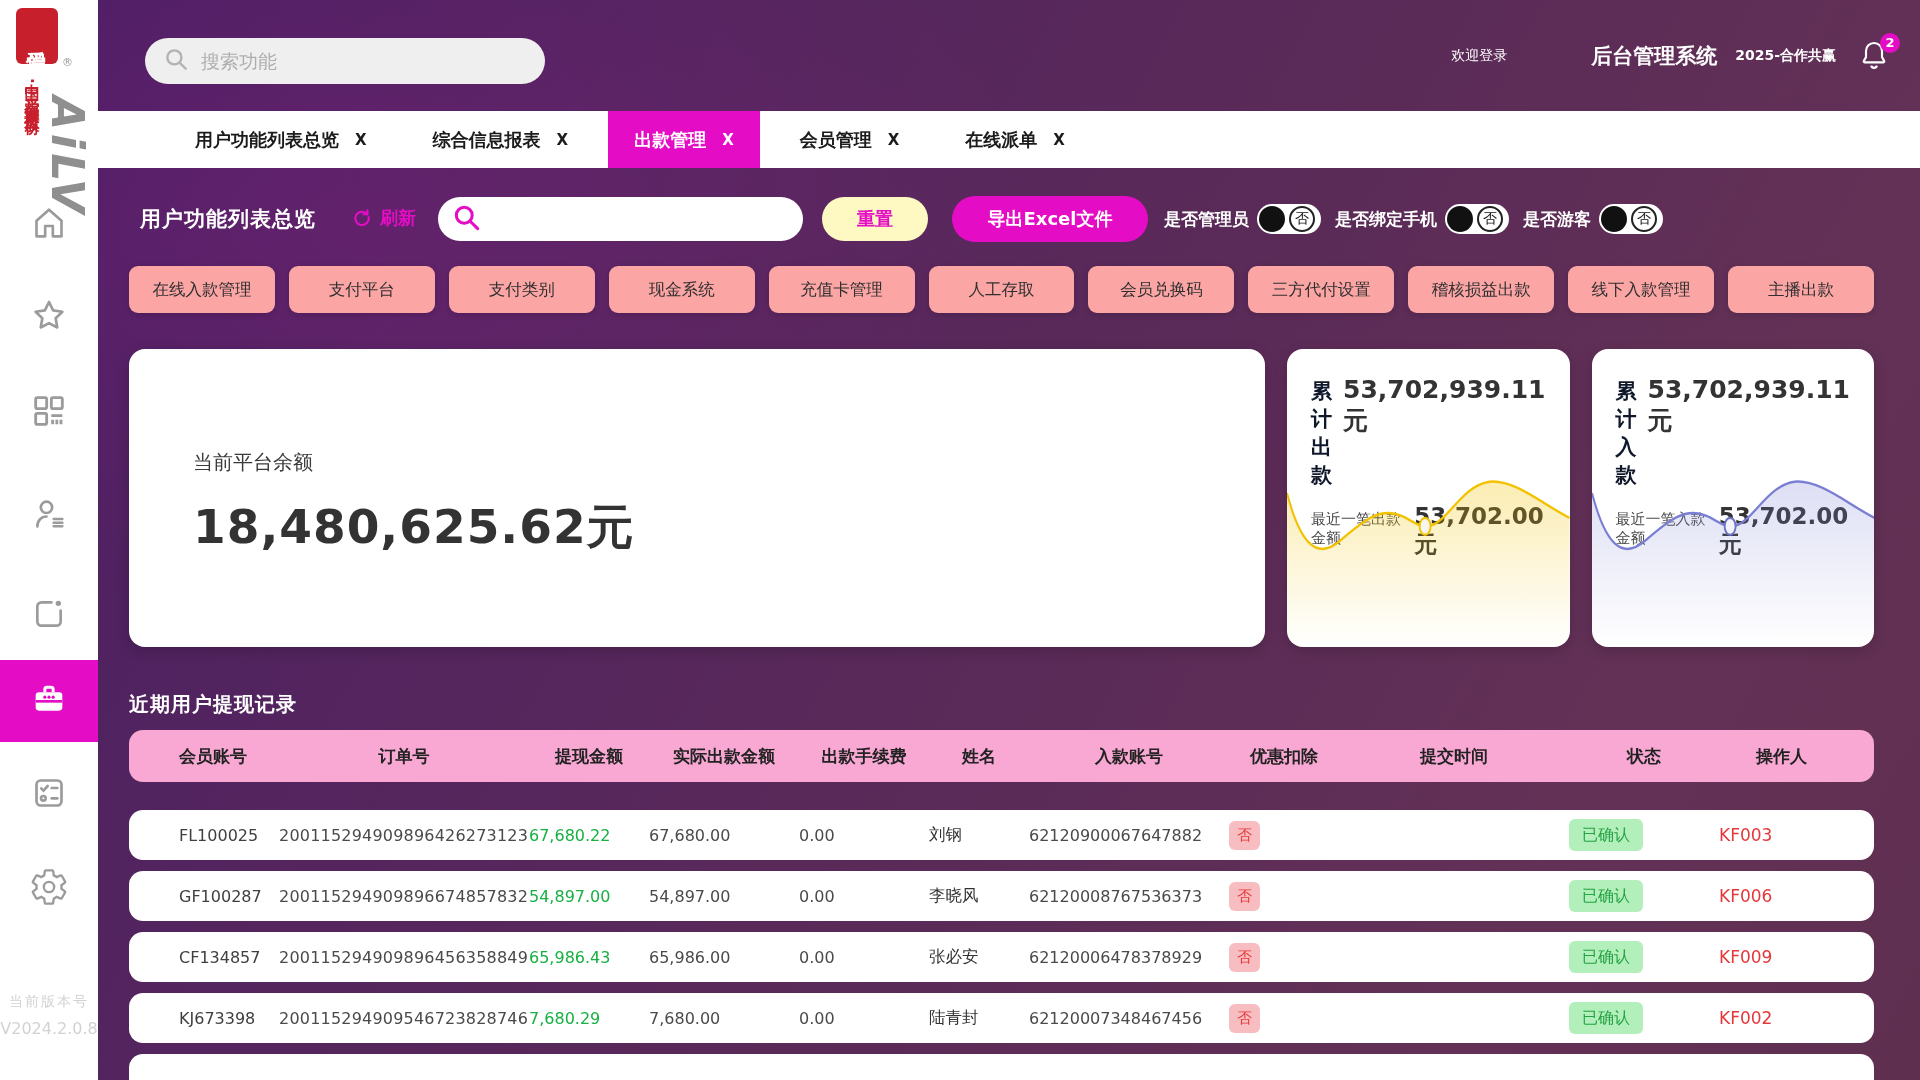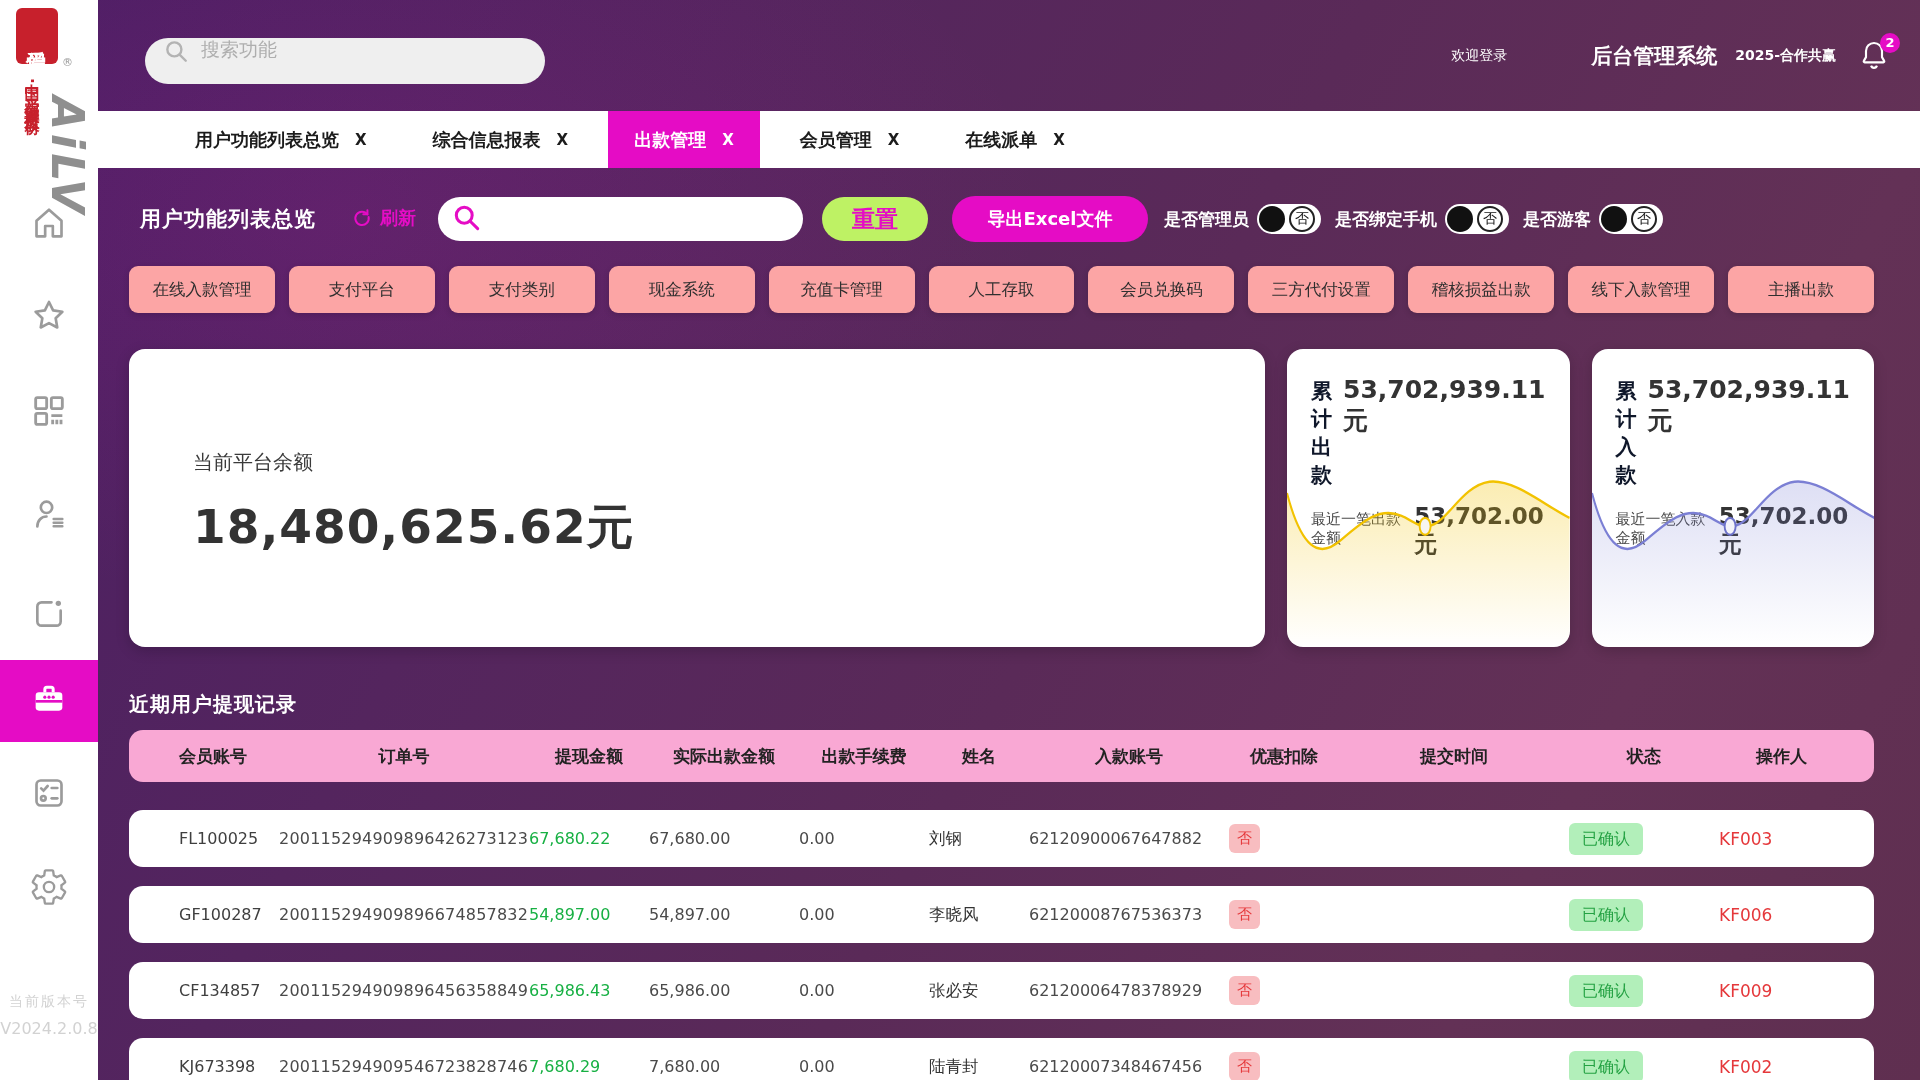--- a/index.html
+++ b/index.html
@@ -28,21 +28,21 @@
   .version { position:absolute; bottom:42px; left:0; width:98px; text-align:center; color:#d2d2d2; }
   .version div:first-child { font-size:14px; letter-spacing:2px; }
   .version div:last-child  { font-size:16px; margin-top:8px; }
 
   
   .main { flex:1; padding:0 46px 0 31px; position:relative; }
 
   
   .topbar { height:111px; position:relative; }
   .tb-search { position:absolute; left:16px; top:38px; width:400px; height:46px; background:#efefef;
-               border-radius:23px; display:flex; align-items:flex-start; padding:0 18px; }
+               border-radius:23px; display:flex; align-items:center; padding:0 18px; }
   .tb-search svg { width:26px; height:26px; flex-shrink:0; }
   .tb-search input { border:none; outline:none; background:transparent; font-size:19px; color:#333;
                      margin-left:12px; width:100%; font-family:inherit; }
   .tb-search input::placeholder { color:#aeaeae; }
   .tb-right { position:absolute; right:-18px; top:0; height:111px; display:flex; align-items:center; color:#fff; }
   .welcome { font-size:14px; margin-right:84px;margin-left:47px; }
   .sys-title { font-size:21px; font-weight:bold; margin-right:18px; }
   .slogan { font-size:14px; font-weight:bold; margin-right:22px; }
   .bell { position:relative; width:34px; height:34px; cursor:pointer; }
   .bell svg { width:32px; height:32px; }
@@ -61,22 +61,22 @@
   .toolbar { margin-top:26px; height:50px; display:flex; align-items:center; padding-left:11px; }
   .tl-title { color:#fff; font-size:21px; font-weight:bold; letter-spacing:1px; }
   .refresh { display:flex; align-items:flex-start; margin-left:26px; cursor:pointer; color:var(--magenta); }
   .refresh svg { width:22px; height:22px; }
   .refresh span { font-size:18px; font-weight:bold; margin-left:8px; }
   .tl-search { margin-left:22px; width:365px; height:44px; background:#fff; border-radius:22px;
                display:flex; align-items:center; padding:0 14px; }
   .tl-search svg { width:28px; height:28px; }
   .tl-search input { border:none; outline:none; background:transparent; margin-left:10px; width:100%;
                      font-size:18px; font-family:inherit; }
-  .btn-reset { margin-left:19px; width:106px; height:44px; border:none; border-radius:22px; background:#bef264;
-               color:var(--magenta); font-size:23px; font-weight:bold; cursor:pointer; font-family:inherit; }
+  .btn-reset { margin-left:19px; width:106px; height:44px; border:none; border-radius:22px; background:#fef9c3;
+               color:var(--magenta); font-size:18px; font-weight:bold; cursor:pointer; font-family:inherit; }
   .btn-export { margin-left:24px; width:196px; height:46px; border:none; border-radius:23px;
                 background:var(--magenta); color:#fff; font-size:18px; font-weight:bold; cursor:pointer; font-family:inherit; }
   .toggles { margin-left:16px; display:flex; align-items:center; }
   .tg-label { color:#fff; font-size:17px; font-weight:bold; margin-right:8px; white-space:nowrap; }
   .tg { width:64px; height:30px; background:#fff; border-radius:15px; display:flex; align-items:center;
         padding:2px; cursor:pointer; margin-right:14px; }
   .tg-knob { width:26px; height:26px; border-radius:50%; background:#111; flex-shrink:0; }
   .tg-val { width:26px; height:26px; border-radius:50%; border:2px solid #222; color:#111; font-size:14px;
             display:flex; align-items:center; justify-content:center; margin-left:4px; }
 
@@ -100,21 +100,21 @@
   .stat-subvalue { font-size:23px; font-weight:bold; color:#333; margin-left:auto; }
   .stat svg.wave { position:absolute; left:0; right:0; bottom:0; width:100%; height:190px; display:block; }
 
   
   .table-title { margin-top:44px; height:30px; color:#fff; font-size:20px; font-weight:bold; letter-spacing:1px; }
   .grid { display:grid; grid-template-columns:120px 250px 120px 150px 130px 100px 200px 110px 230px 150px 1fr;
           align-items:center; padding:0 30px; }
   .thead { margin-top:9px; height:52px; background:#f9a8d4; border-radius:14px; font-size:17px; font-weight:bold; color:#222; }
   .thead div { text-align:center; }
   .thead div:first-child { text-align:left; padding-left:20px; }
-  .row { height:57px; background:#fff; border-radius:14px; margin-bottom:19px; font-size:16px; color:#4a4a4a; }
+  .row { height:50px; background:#fff; border-radius:14px; margin-bottom:11px; font-size:16px; color:#4a4a4a; }
   .row:first-of-type { margin-top:28px; }
   .row div { text-align:left; }
   .c-account { text-align:left !important; padding-left:20px; color:#3f3f3f; }
   .c-order { letter-spacing:0.2px; color:#4a4a4a; }
   .c-withdraw { color:var(--green); }
   .c-name { color:#333; font-size:16.5px; }
   .c-operator { color:var(--red); font-size:17px; }
   .badge-no { display:inline-block; padding:7px 8px; border-radius:6px; background:var(--badge-no-bg); color:var(--red); font-size:15px; line-height:1; }
   .badge-ok { display:inline-block; padding:8px 13px; border-radius:6px; background:var(--badge-ok-bg); color:var(--badge-ok-text); font-size:16px; line-height:1; }
 </style>

